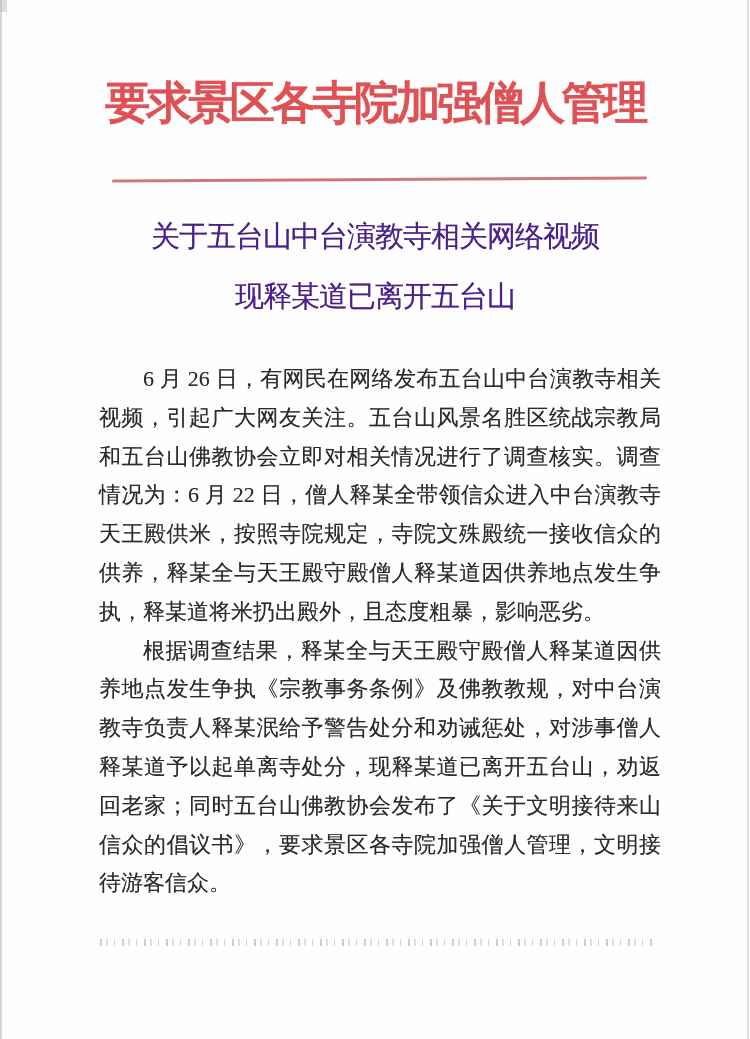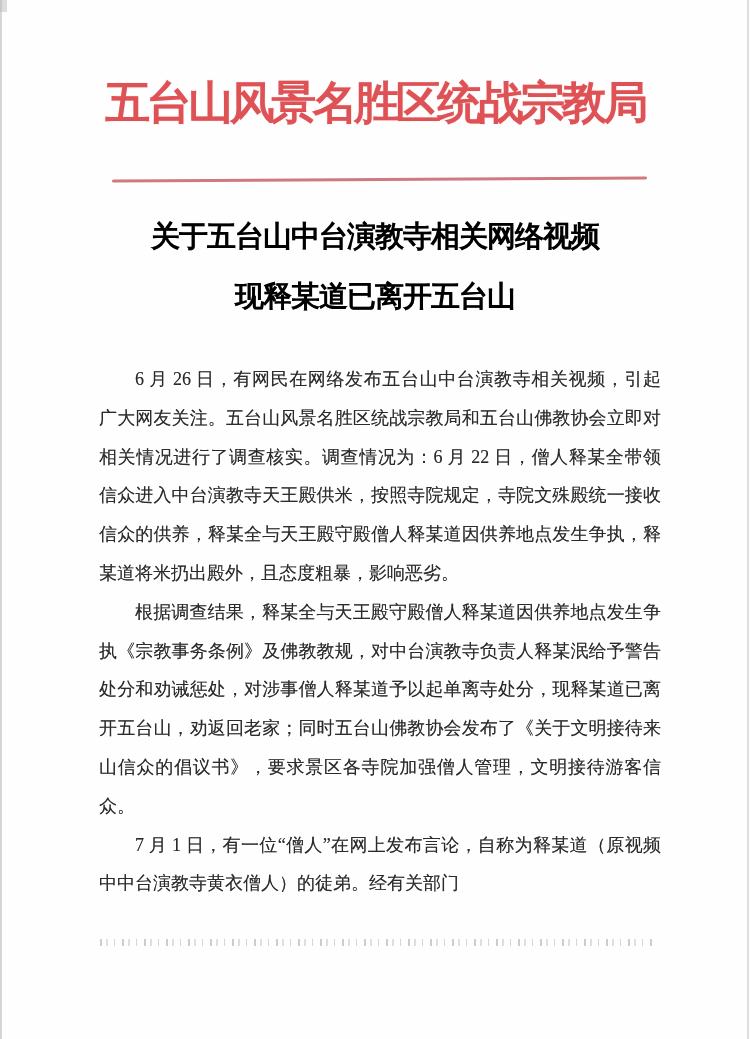--- a/index.html
+++ b/index.html
@@ -59,40 +59,40 @@
   }
 
   
   .doc-title {
     position: absolute;
     top: 206px;
     left: 0;
     width: 100%;
     margin: 0;
     text-align: center;
-    color: #000000;
-    font-weight: bold;
+    color: #4c1d95;
+    font-weight: normal;
   }
   .doc-title span {
     display: block;
     font-size: 29px;
     letter-spacing: -1px;
     line-height: 60px;
     white-space: nowrap;
     text-shadow: 0 0 0.6px rgba(40,40,40,.55);
   }
 
   
   .body-text {
     position: absolute;
     top: 360px;
     left: 99px;
     width: 562px;
     color: #2b2b2b;
-    font-size: 18px;
+    font-size: 22px;
     line-height: 38.8px;
     text-align: justify;
     text-shadow: 0 0 0.6px rgba(40,40,40,.5);
   }
   .body-text p {
     margin: 0;
     padding: 0;
     text-indent: 2em;
   }
 
@@ -117,30 +117,29 @@
 </style>
 </head>
 <body>
 
 <div class="page">
 
   <div class="edge edge-left"></div>
   <div class="edge edge-right"></div>
   <div class="corner-smudge"></div>
 
-  <div class="letterhead">五台山风景名胜区统战宗教局</div>
+  <div class="letterhead">要求景区各寺院加强僧人管理</div>
 
   <div class="rule"></div>
 
   <h1 class="doc-title">
     <span>关于五台山中台演教寺相关网络视频</span>
     <span>现释某道已离开五台山</span>
   </h1>
 
   <div class="body-text">
     <p>6 月 26 日，有网民在网络发布五台山中台演教寺相关视频，引起广大网友关注。五台山风景名胜区统战宗教局和五台山佛教协会立即对相关情况进行了调查核实。调查情况为：6 月 22 日，僧人释某全带领信众进入中台演教寺天王殿供米，按照寺院规定，寺院文殊殿统一接收信众的供养，释某全与天王殿守殿僧人释某道因供养地点发生争执，释某道将米扔出殿外，且态度粗暴，影响恶劣。</p>
     <p>根据调查结果，释某全与天王殿守殿僧人释某道因供养地点发生争执《宗教事务条例》及佛教教规，对中台演教寺负责人释某泯给予警告处分和劝诫惩处，对涉事僧人释某道予以起单离寺处分，现释某道已离开五台山，劝返回老家；同时五台山佛教协会发布了《关于文明接待来山信众的倡议书》，要求景区各寺院加强僧人管理，文明接待游客信众。</p>
-    <p>7 月 1 日，有一位“僧人”在网上发布言论，自称为释某道（原视频中中台演教寺黄衣僧人）的徒弟。经有关部门</p>
   </div>
 
   <div class="cutoff-strip"></div>
 
 </div>
 
 </body></html>

